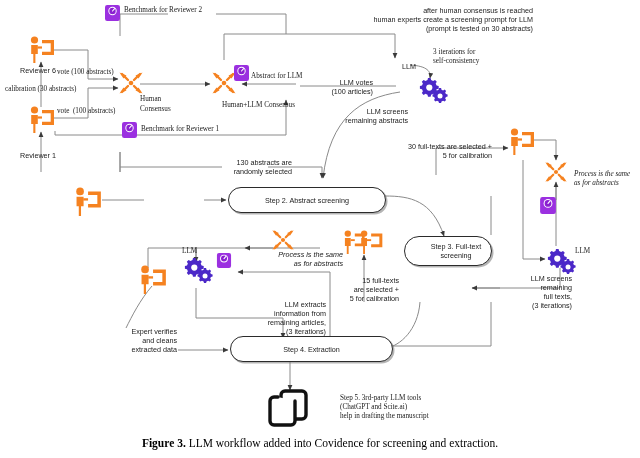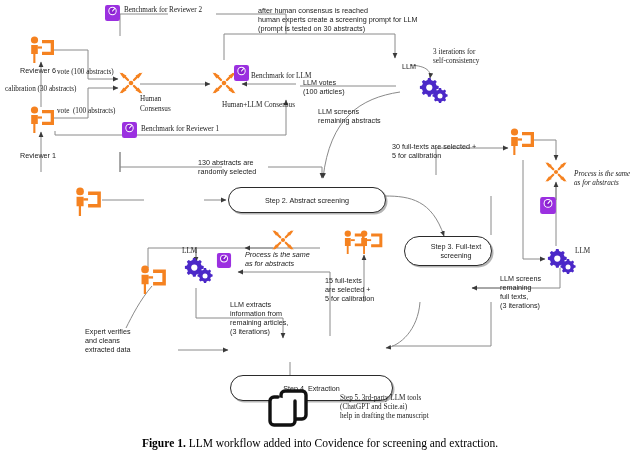--- a/index.html
+++ b/index.html
@@ -23,21 +23,21 @@
     height: 458px;
   }
   .lbl {
     position: absolute;
     font-family: "Liberation Sans", sans-serif;
     font-size: 7.2px;
     line-height: 9px;
     color: #1a1a1a;
     white-space: pre;
   }
-  .lbl.c { text-align: left; }
+  .lbl.c { text-align: right; }
   .lbl.r { text-align: right; }
   .lbl.l { text-align: left; font-family: Liberation Serif, serif; }
   .lbl.ital { font-style: italic; }
   .stepbox {
     position: absolute;
     box-sizing: border-box;
     border: 1.2px solid #2b2b2b;
     border-radius: 999px;
     background: #ffffff;
     display: flex;
@@ -161,21 +161,21 @@
 
   <div class="stepbox" style="left:228px; top:187px; width:158px; height:26px;">
     <span>Step 2. Abstract screening</span>
   </div>
 
   <div class="stepbox" style="left:404px; top:236px; width:88px; height:30px;">
     <span style="white-space:pre-line;margin-left:16px;">Step 3. Full-text
 screening</span>
   </div>
 
-  <div class="stepbox" style="left:230px; top:336px; width:163px; height:26px;margin-top:39px;">
+  <div class="stepbox" style="left:230px; top:336px; width:163px; height:26px;">
     <span>Step 4. Extraction</span>
   </div>
 
   <div class="icon-wrap" style="left:26px; top:34px; width:30px; height:30px;">
     <svg viewBox="0 0 30 30" width="30" height="30">
       <circle cx="8.5" cy="6" r="3.6" fill="#F58220"></circle>
       <path d="M5.2,11 h6.6 v9 h-2.4 v9 h-2.1 v-9 h-2.1 z" fill="#F58220"></path>
       <path d="M11.5,13.5 L16,13.5" stroke="#F58220" stroke-width="2.2"></path>
       <path d="M16,6 h12 v15 h-12 v-3.3 h8.7 v-8.4 h-8.7 z" fill="#F58220"></path>
     </svg>
@@ -357,21 +357,21 @@
 
   <div class="icon-wrap" style="left:265px; top:388px; width:48px; height:44px;">
     <svg viewBox="0 0 48 44" width="48" height="44">
       <path d="M20,3 h17 a4,4 0 0 1 4,4 v20 a4,4 0 0 1 -4,4 h-17 a4,4 0 0 1 -4,-4 v-20 a4,4 0 0 1 4,-4 z" fill="#ffffff" stroke="#111" stroke-width="3.4"></path>
       <path d="M30,13 v20 a4,4 0 0 1 -4,4 h-17 a4,4 0 0 1 -4,-4 v-20 a4,4 0 0 1 4,-4 h4" fill="#ffffff" stroke="#111" stroke-width="3.4" stroke-linecap="round"></path>
     </svg>
   </div>
 
   <div class="lbl l" style="left:124px; top:6px;">Benchmark for Reviewer 2</div>
   <div class="lbl l" style="left:141px; top:125px;">Benchmark for Reviewer 1</div>
-  <div class="lbl l" style="left:251px; top:72px;">Benchmark for LLM</div>
+  <div class="lbl l" style="left:251px; top:72px;">Abstract for LLM</div>
 
   <div class="lbl r" style="left:0px; top:66px; width:56px;">Reviewer 6</div>
   <div class="lbl r" style="left:0px; top:151px; width:56px;">Reviewer 1</div>
 
   <div class="lbl l" style="left:57px; top:68px;">vote (100 abstracts)</div>
   <div class="lbl l" style="left:5px; top:85px;">calibration (30 abstracts)</div>
   <div class="lbl l" style="left:57px; top:107px;">vote  (100 abstracts)</div>
 
   <div class="lbl l" style="left:140px; top:94px; white-space:pre-line; line-height:10px;">Human
 Consensus</div>
@@ -421,16 +421,16 @@
 
   <div class="lbl c" style="left:85px; top:327px; width:92px; white-space:pre-line;">Expert verifies
 and cleans
 extracted data</div>
 
   <div class="lbl l" style="left:340px; top:394px; width:210px; white-space:pre-line;">Step 5. 3rd-party LLM tools
 (ChatGPT and Scite.ai)
 help in drafting the manuscript</div>
 
   <div class="caption">
-    <b>Figure 1.</b><span> LLM workflow added into Covidence for screening and extraction.</span>
+    <b>Figure 3.</b><span> LLM workflow added into Covidence for screening and extraction.</span>
   </div>
 
 </div>
 
 </body></html>

